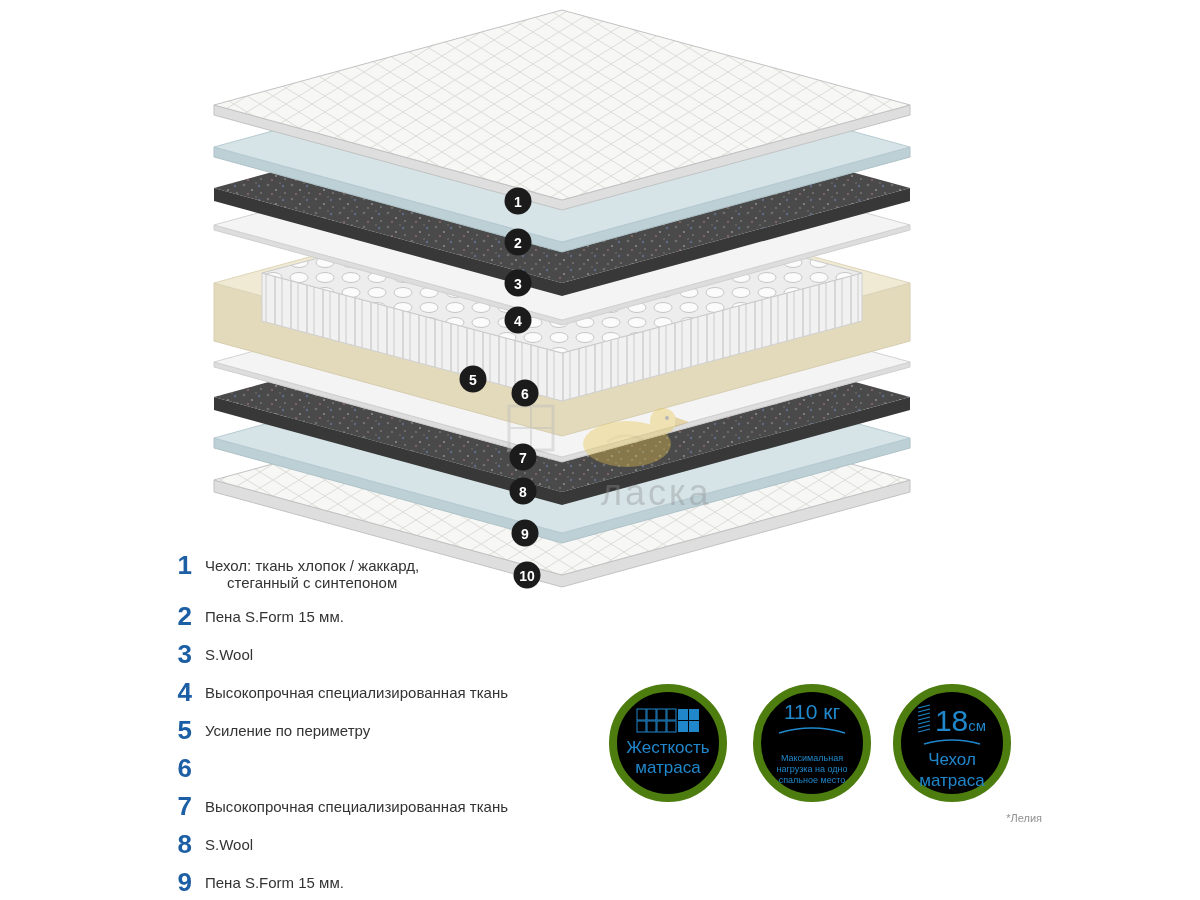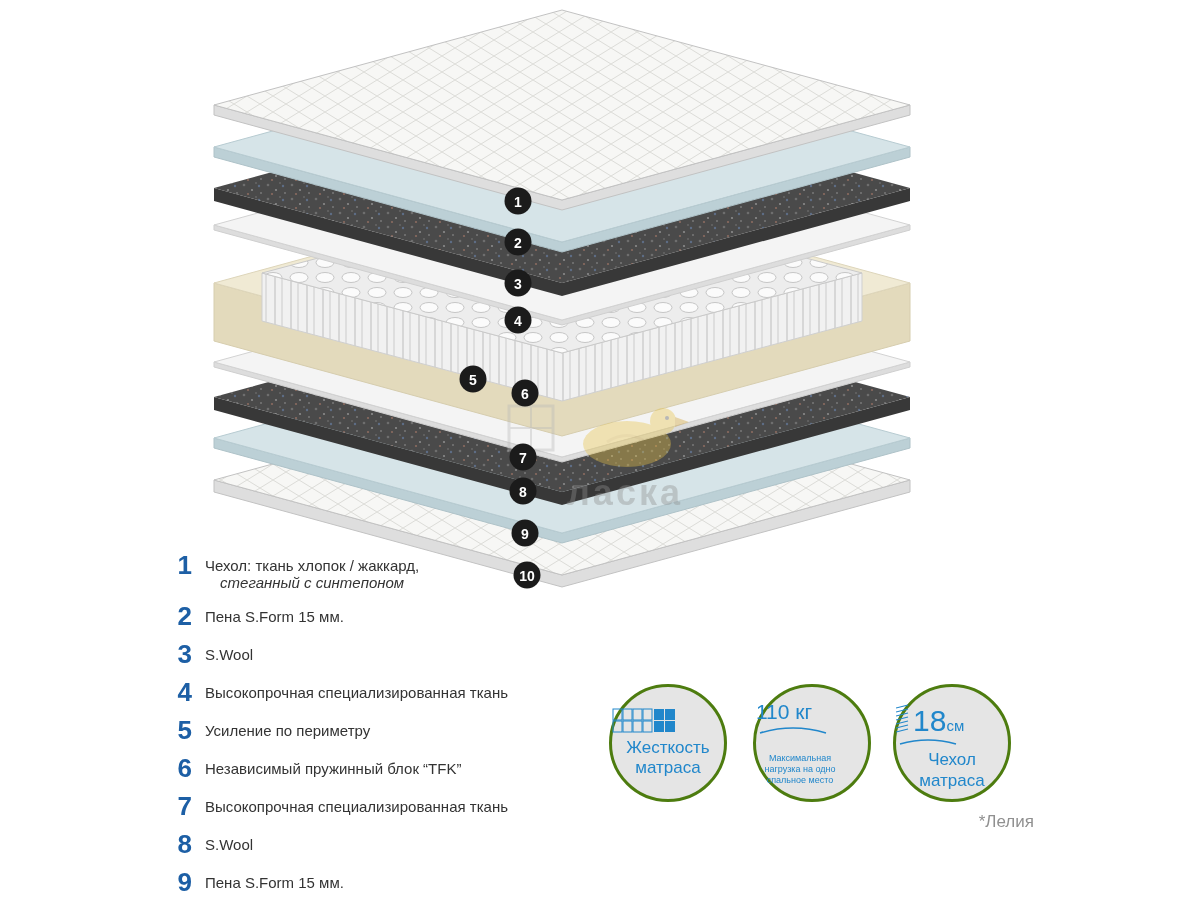--- a/index.html
+++ b/index.html
@@ -21,45 +21,45 @@
   .m10{left:527px;top:575px}
 
   
   .legend{position:absolute;left:152px;top:552px;width:420px;z-index:4;}
   .legend-row{display:flex;align-items:flex-start;margin-bottom:12px;}
   .legend-num{
     width:40px;text-align:right;margin-right:13px;font-size:26px;font-weight:bold;
     color:#1d5fa5;line-height:1;flex:none;
   }
   .legend-text{font-size:15px;color:#333;line-height:17px;padding-top:5px;text-align:center;}
-  .legend-text .l2{display:block;font-style:italic;}
+  .legend-text .l2{display:block;}
 
   
   .badges{position:absolute;left:0;top:0;z-index:4;}
   .badge{
     position:absolute;width:118px;height:118px;border-radius:50%;
-    border:3px solid #4d7c0f;box-sizing:border-box;background:#e5e5e5;
-    display:flex;flex-direction:column;justify-content:center;
+    border:8px solid #4d7c0f;box-sizing:border-box;background:#000000;
+    display:flex;flex-direction:column;align-items:center;justify-content:center;
   }
   .badge-firmness{left:609px;top:684px}
   .badge-load{left:753px;top:684px}
   .badge-height{left:893px;top:684px}
   .badge-label{font-size:17px;color:#2187cb;line-height:1.2;text-align:center;display:flex;flex-direction:column;margin-top:4px;}
   .badge-value{font-size:21px;color:#2187cb;line-height:1.1;}
   .badge-caption{font-size:9px;color:#2187cb;width:88px;text-align:center;line-height:1.2;margin-top:18px;}
   .hv{display:flex;align-items:flex-end;margin-top:8px;}
   .hv svg{margin-right:3px;margin-bottom:3px;}
   .h-val{font-size:30px;color:#2187cb;line-height:1;}
   .h-unit{font-size:15px;color:#2187cb;line-height:1;padding-bottom:3px;}
 
   
   .watermark{position:absolute;left:505px;top:396px;z-index:3;opacity:0.38;pointer-events:none;}
-  .wm-text{font-size:36px;font-weight:bold;color:#8f8f8f;letter-spacing:3px;margin:-16px 0 0 62px;}
-
-  .footnote{position:absolute;right:166px;top:812px;font-size:17px;color:#909090;z-index:4;}
+  .wm-text{font-size:36px;font-weight:normal;color:#8f8f8f;letter-spacing:3px;margin:-16px 0 0 96px;}
+
+  .footnote{position:absolute;right:158px;top:812px;font-size:11px;color:#909090;z-index:4;}
 </style>
 </head>
 <body>
 
 <div>
 
   <svg class="stack" width="1200" height="900" viewBox="0 0 1200 900">
     <defs>
       <pattern id="quilt" width="26" height="16" patternUnits="userSpaceOnUse">
         <rect width="26" height="16" fill="#f7f7f5"></rect>
@@ -179,23 +179,20 @@
       </span>
     </div>
     <div class="legend-row">
       <span class="legend-num">5</span>
       <span class="legend-text">
         <span>Усиление по периметру</span>
       </span>
     </div>
     <div class="legend-row">
       <span class="legend-num">6</span>
-      <span class="legend-text">
-        <span>Независимый пружинный блок “TFK”</span>
-      </span>
     </div>
     <div class="legend-row">
       <span class="legend-num">7</span>
       <span class="legend-text">
         <span>Высокопрочная специализированная ткань</span>
       </span>
     </div>
     <div class="legend-row">
       <span class="legend-num">8</span>
       <span class="legend-text">

